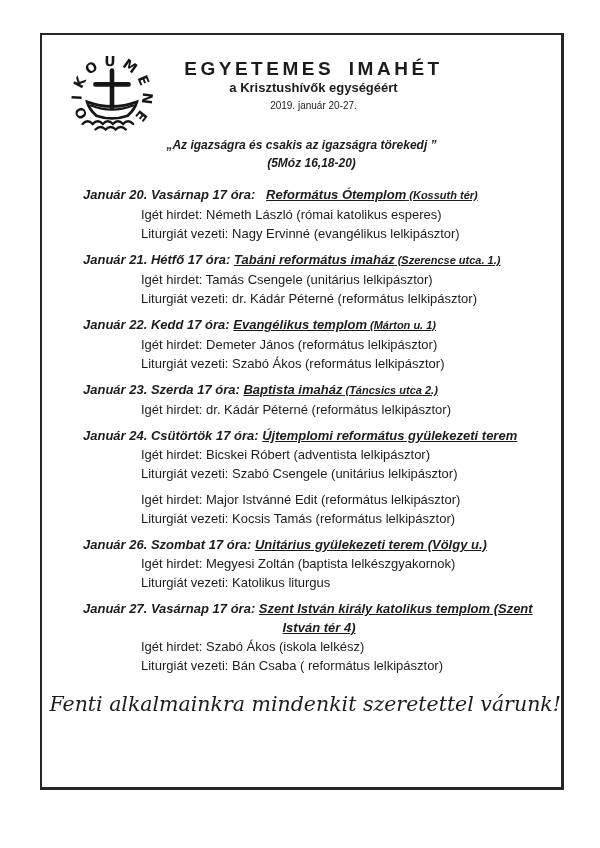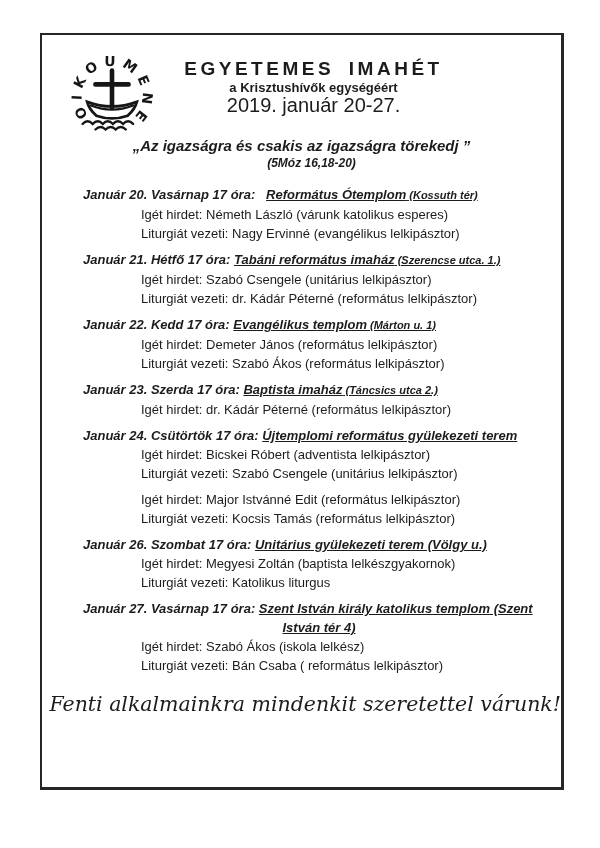--- a/index.html
+++ b/index.html
@@ -41,31 +41,31 @@
     word-spacing: 6px;
     line-height: 20px;
     white-space: nowrap;
   }
   .subtitle {
     font-weight: bold;
     font-size: 13px;
     line-height: 17px;
   }
   .daterange {
-    font-size: 20px;
+    font-size: 10px;
     line-height: 19px;
   }
 
   .quote-block {
     margin-top: 21px;
     text-align: center;
     font-weight: bold;
     font-style: italic;
   }
-  .quote-text { font-size: 15px; line-height: 19px; }
+  .quote-text { font-size: 12px; line-height: 19px; }
   .quote-ref  { font-size: 12px; line-height: 16px; padding-left: 20px; }
 
   .entries {
     margin-top: 14px;
     padding: 0 6px 0 13px;
     margin-left: 28px;
   }
   .entry { margin-bottom: 7px; }
   .ehead {
     font-weight: bold;
@@ -135,27 +135,27 @@
 
     <div class="quote-block">
       <div class="quote-text">„Az igazságra és csakis az igazságra törekedj ”</div>
       <div class="quote-ref">(5Móz 16,18-20)</div>
     </div>
 
     <div class="entries">
 
       <div class="entry">
         <div class="ehead"><span>Január 20. Vasárnap 17 óra:&nbsp;&nbsp;</span> <span class="vwrap"><span>Református Ótemplom</span><span class="loc"> (Kossuth tér)</span></span></div>
-        <div class="detail">Igét hirdet: Németh László (várunk katolikus esperes)</div>
+        <div class="detail">Igét hirdet: Németh László (római katolikus esperes)</div>
         <div class="detail">Liturgiát vezeti: Nagy Ervinné (evangélikus lelkipásztor)</div>
       </div>
 
       <div class="entry">
         <div class="ehead"><span>Január 21. Hétfő 17 óra:</span> <span class="vwrap"><span>Tabáni református imaház</span><span class="loc"> (Szerencse utca. 1.)</span></span></div>
-        <div class="detail">Igét hirdet: Szabó Csengele (unitárius lelkipásztor)</div>
+        <div class="detail">Igét hirdet: Tamás Csengele (unitárius lelkipásztor)</div>
         <div class="detail">Liturgiát vezeti: dr. Kádár Péterné (református lelkipásztor)</div>
       </div>
 
       <div class="entry">
         <div class="ehead"><span>Január 22. Kedd 17 óra:</span> <span class="vwrap"><span>Evangélikus templom</span><span class="loc"> (Márton u. 1)</span></span></div>
         <div class="detail">Igét hirdet: Demeter János (református lelkipásztor)</div>
         <div class="detail">Liturgiát vezeti: Szabó Ákos (református lelkipásztor)</div>
       </div>
 
       <div class="entry">

